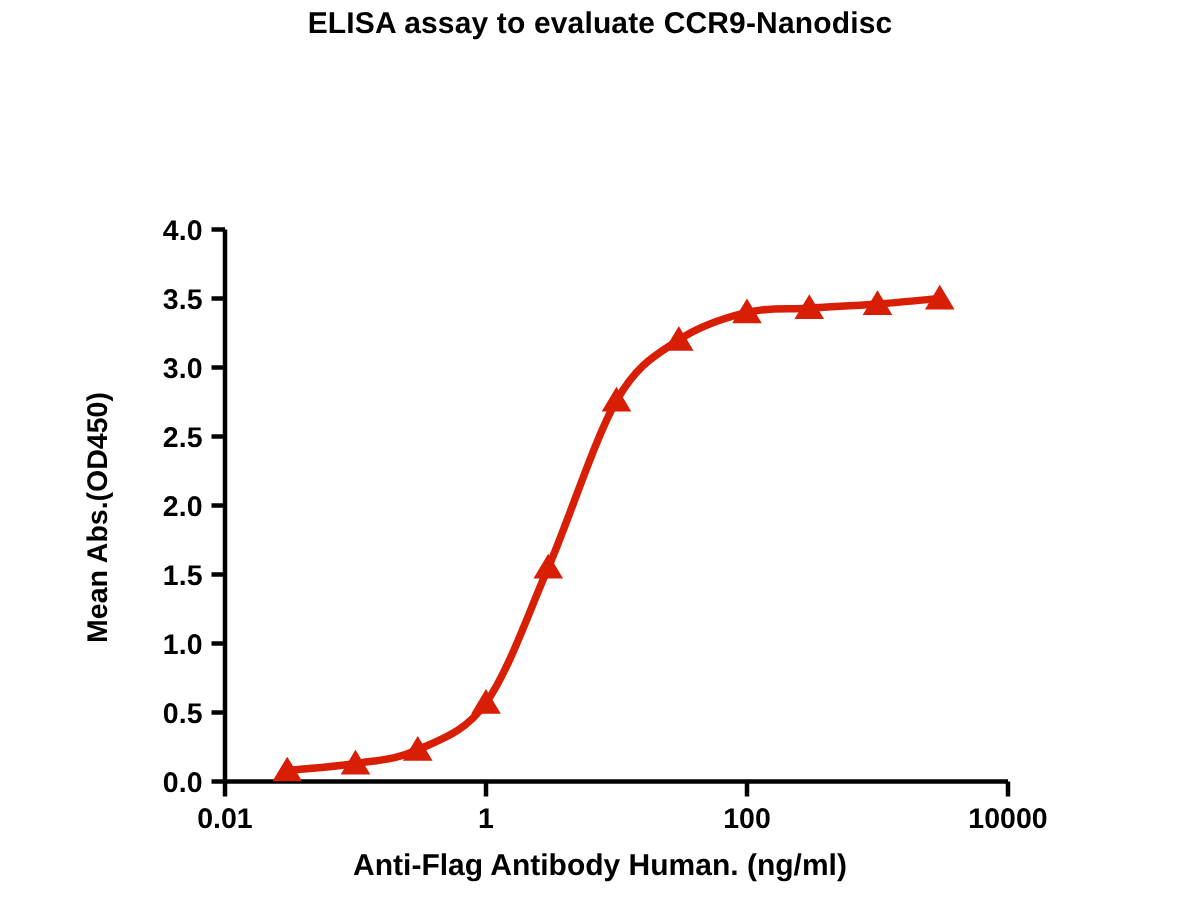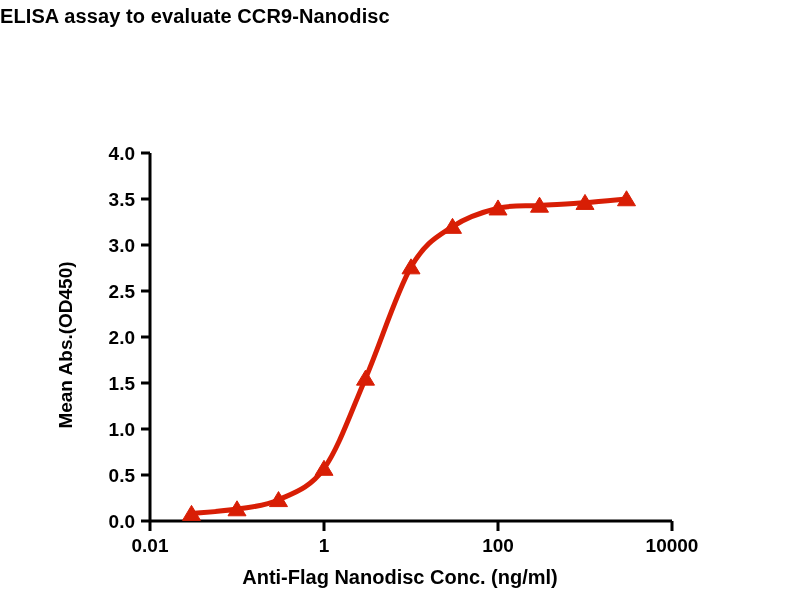--- a/index.html
+++ b/index.html
@@ -18,20 +18,21 @@
     position: relative;
     width: 800px;
     height: 600px;
     background: #ffffff;
   }
   .title-block {
     position: absolute;
     top: 4px;
     left: 0;
     width: 800px;
+    text-align: center;
   }
   .chart-title {
     font-size: 20px;
     font-weight: bold;
     letter-spacing: 0.1px;
     line-height: 25px;
     white-space: nowrap;
   }
   .chart-subtitle {
     font-size: 17px;
@@ -137,15 +138,15 @@
         <polygon points="539.5095491606107,197.19 530.5095491606107,212.19 548.5095491606107,212.19" fill="#D81E05" stroke="#D81E05" stroke-width="1"></polygon>
         <polygon points="585,194.43 576,209.43 594,209.43" fill="#D81E05" stroke="#D81E05" stroke-width="1"></polygon>
         <polygon points="626.5095491606106,190.75 617.5095491606106,205.75 635.5095491606106,205.75" fill="#D81E05" stroke="#D81E05" stroke-width="1"></polygon>
       </g>
   </svg>
 
   <div class="ylabel-wrap">
     <span class="ylabel-text">Mean Abs.(OD450)</span>
   </div>
 
-  <div class="xlabel-text">Anti-Flag Nanodisc Conc. (ng/ml)</div>
+  <div class="xlabel-text">Anti-Flag Antibody Human. (ng/ml)</div>
 
 </div>
 
 </body></html>

